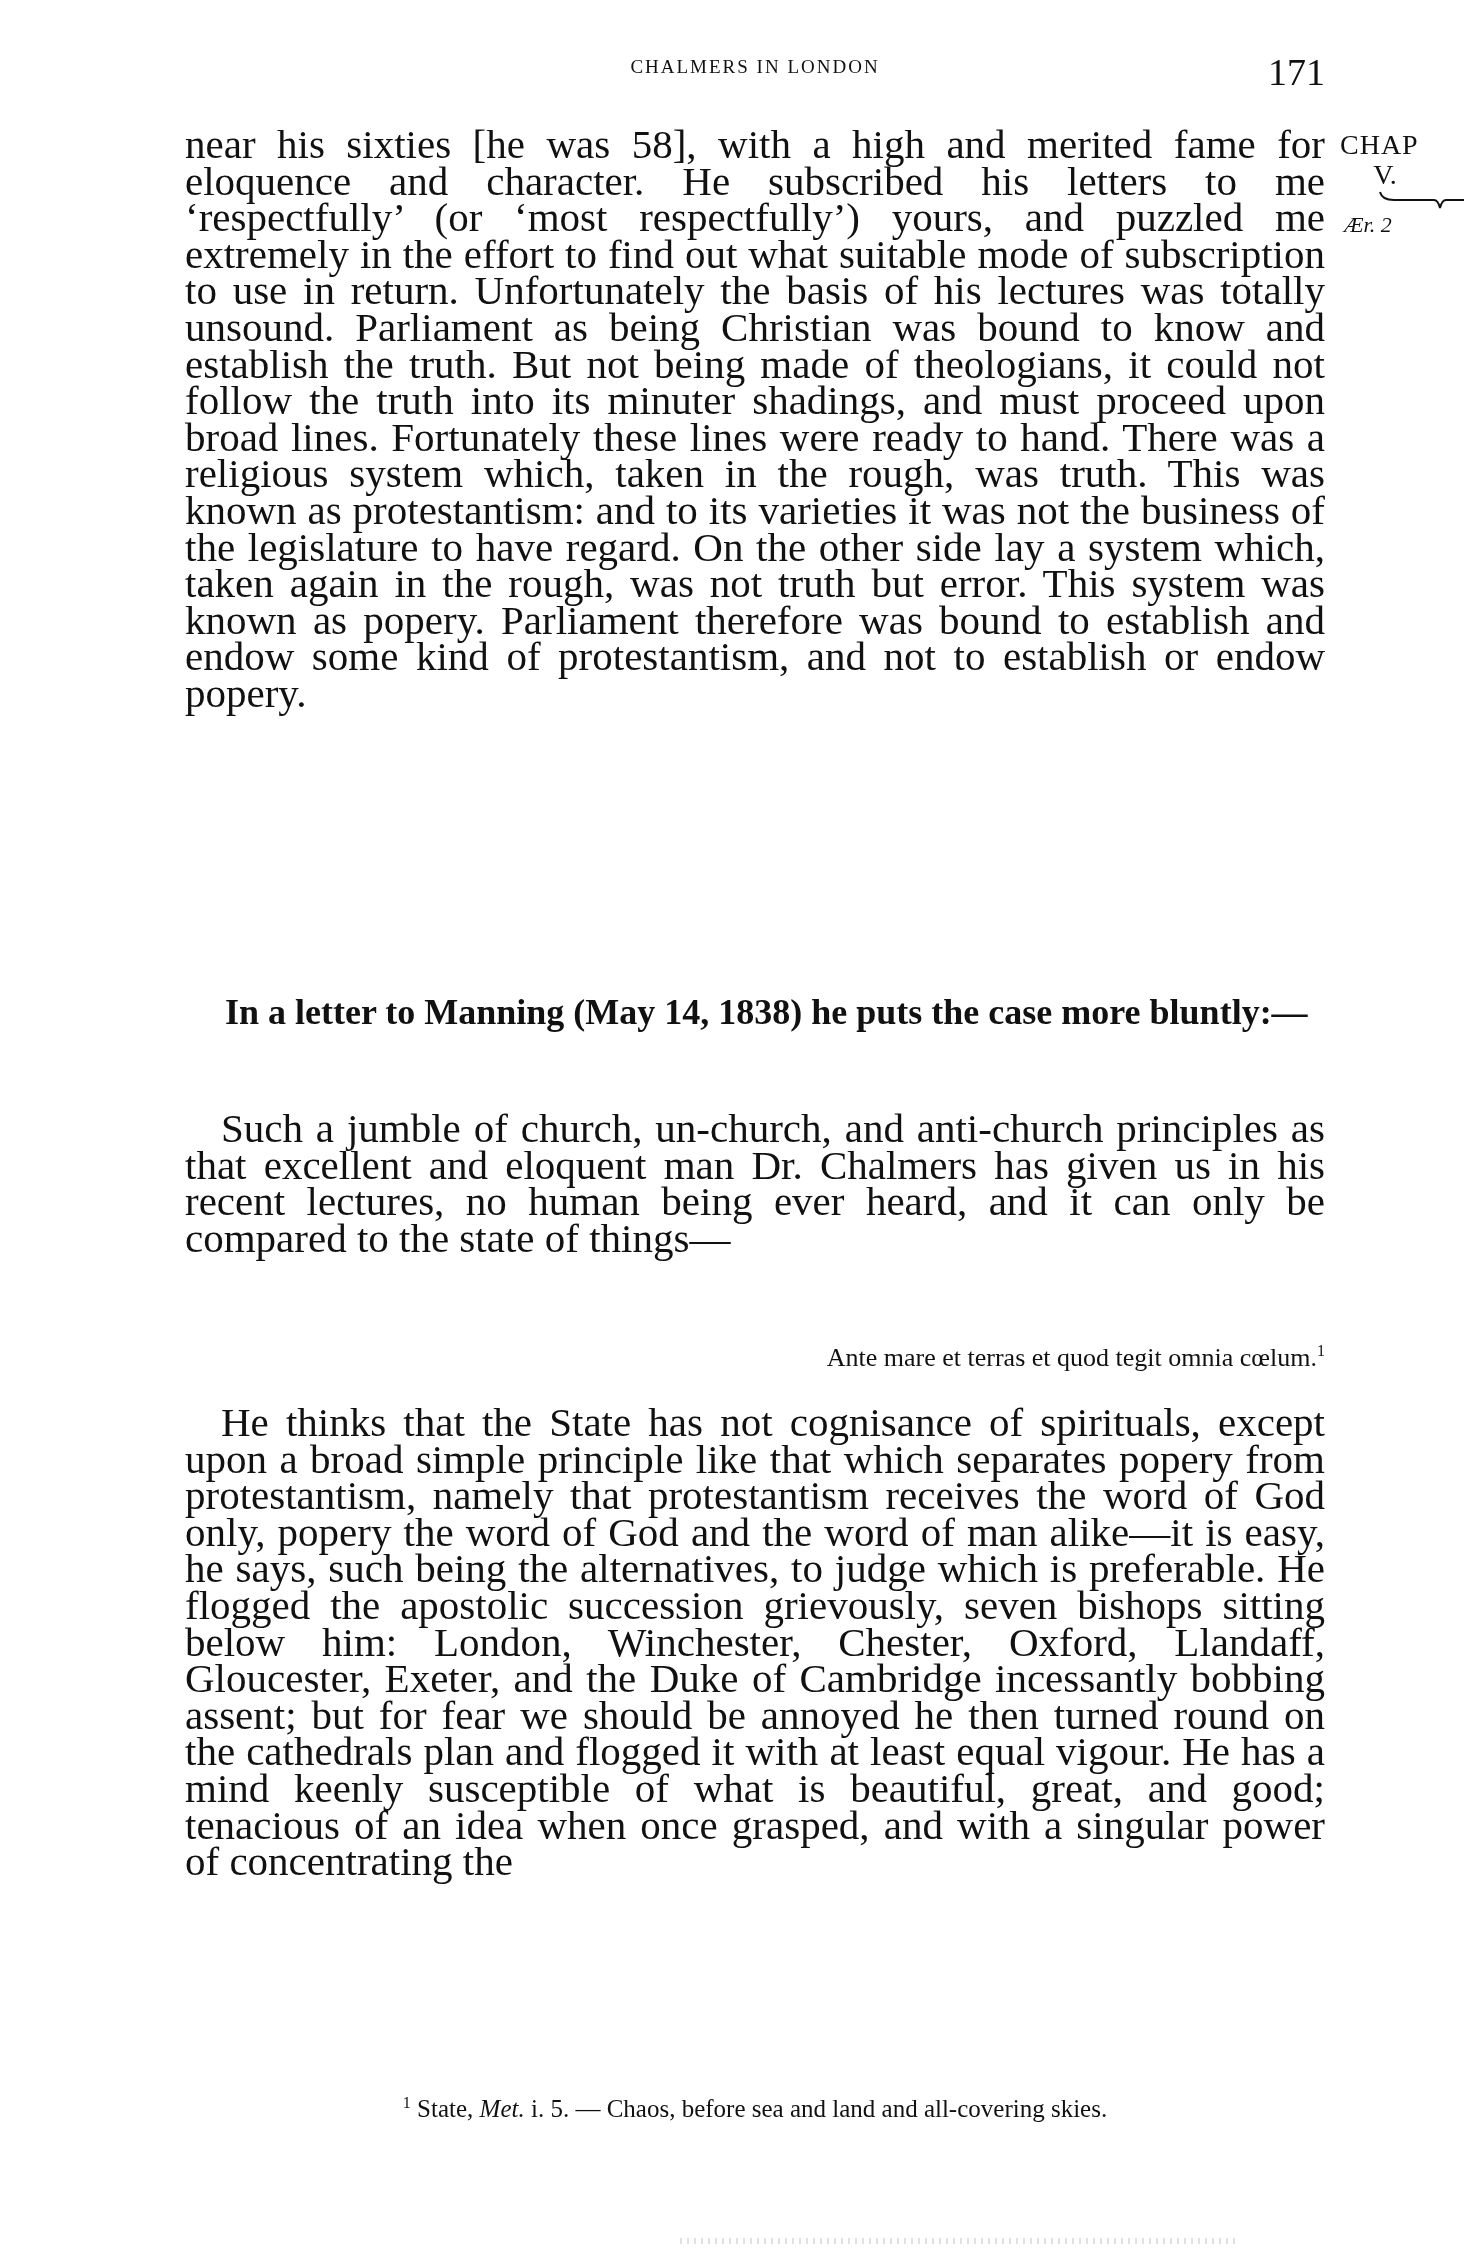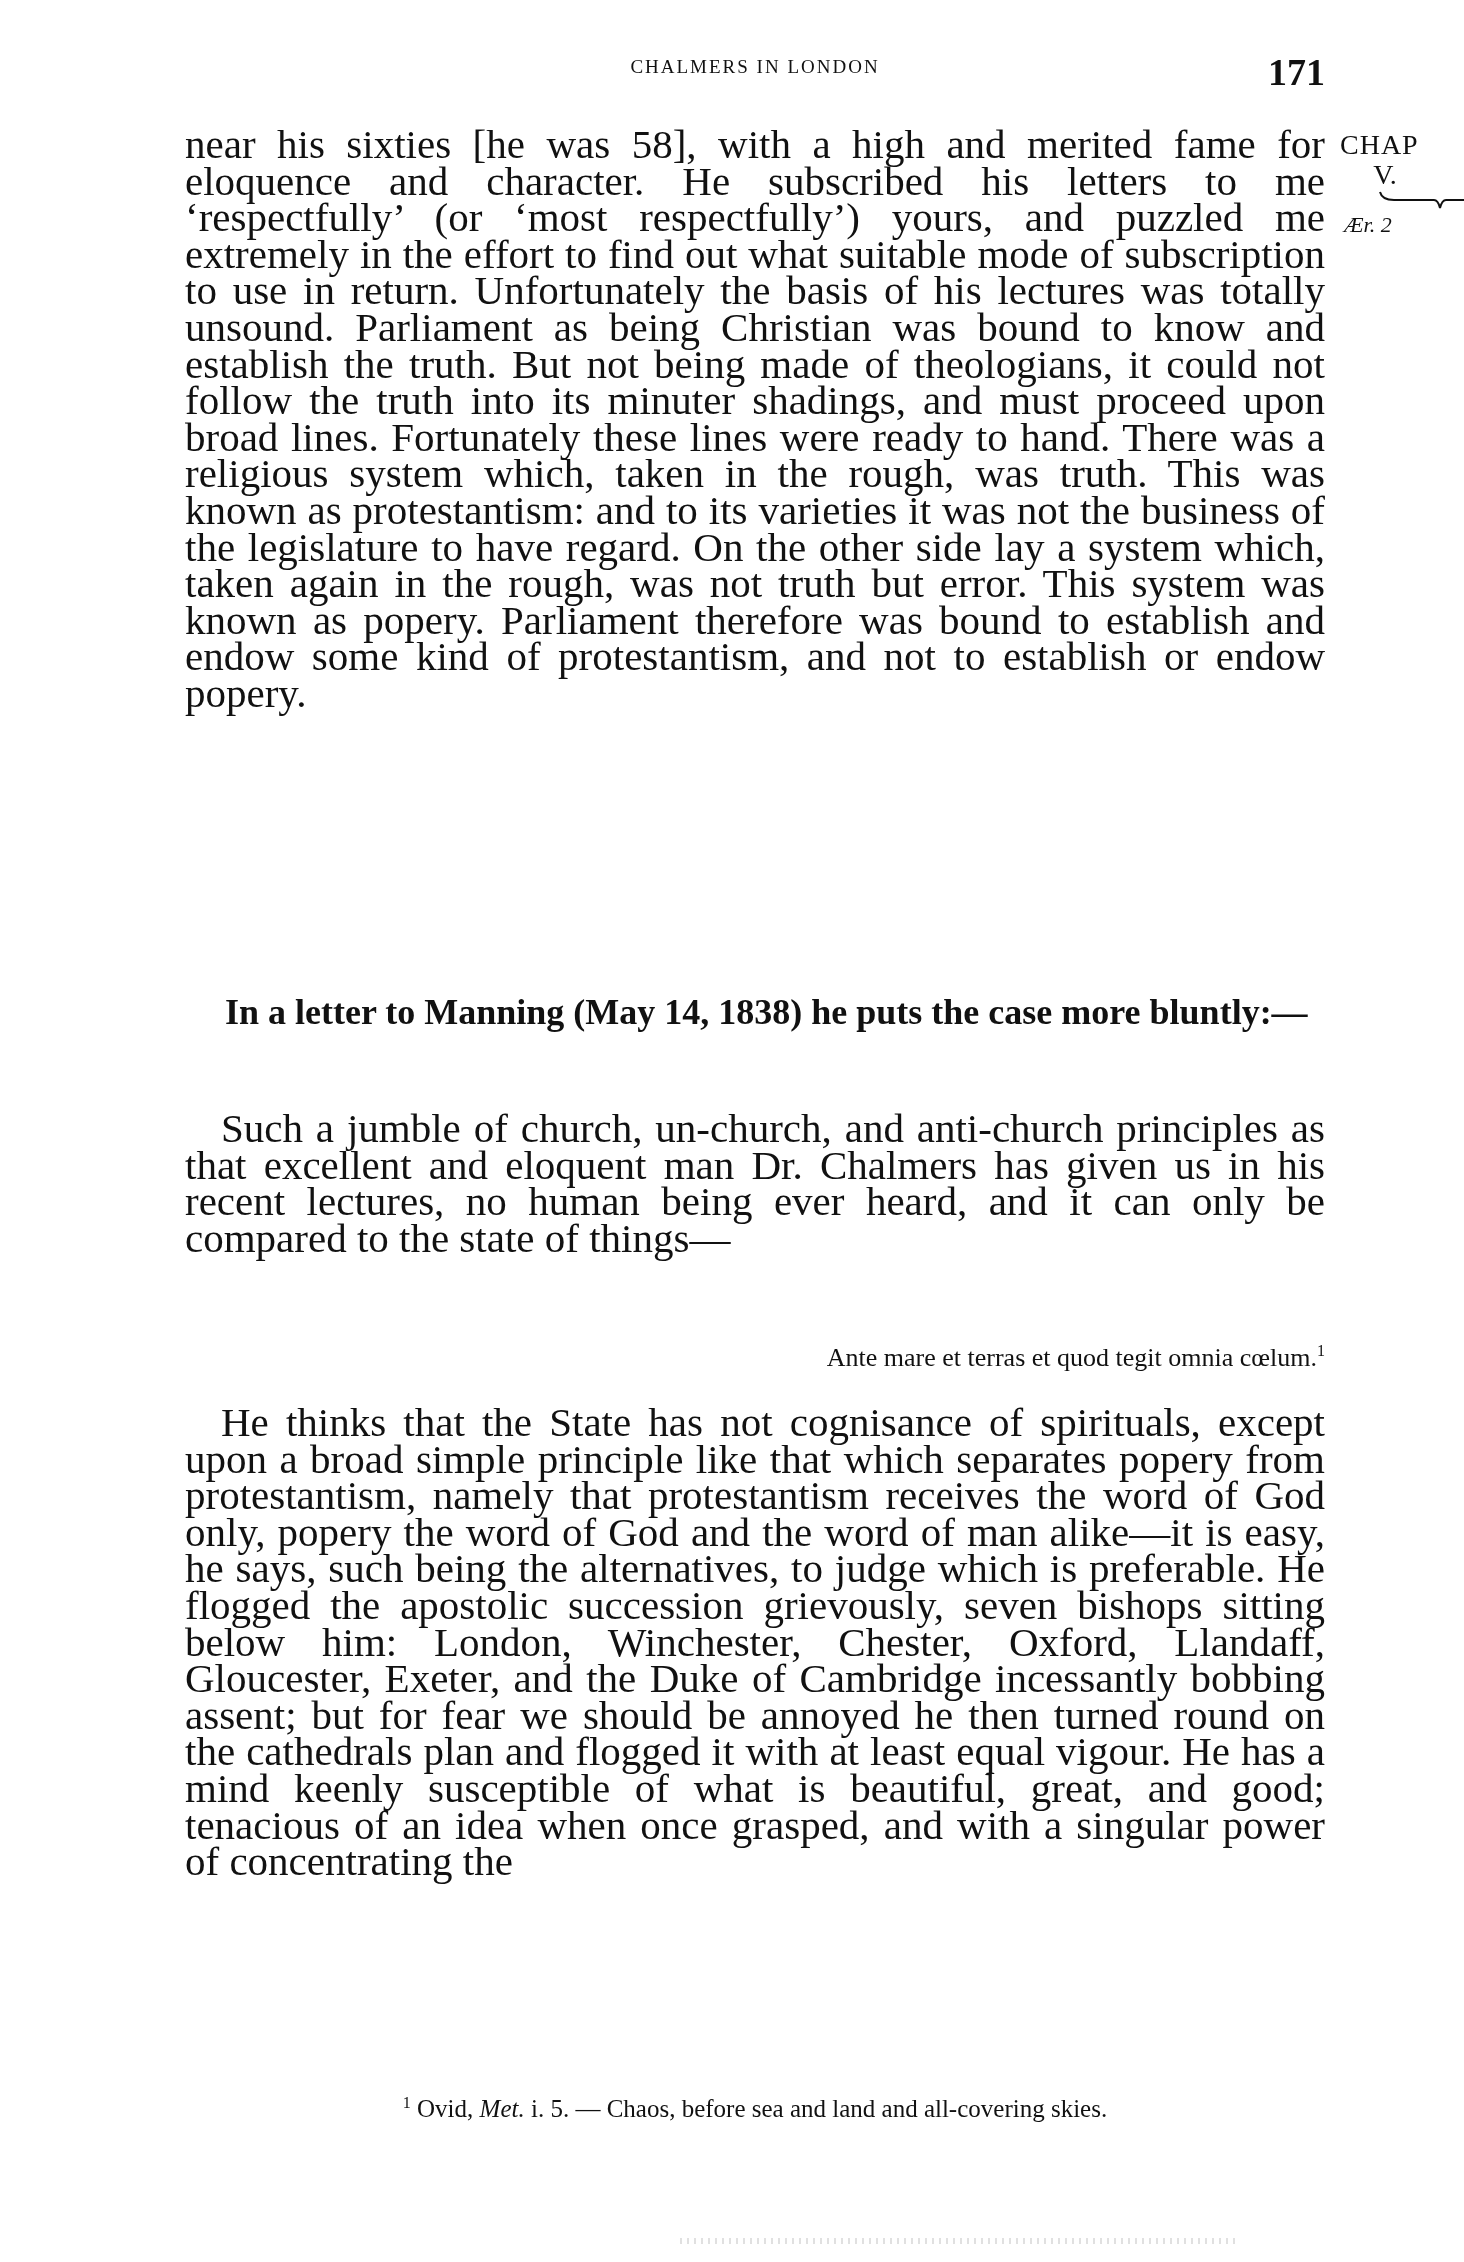--- a/index.html
+++ b/index.html
@@ -1,20 +1,20 @@
 <!DOCTYPE html>
 <html><head>
 <meta charset="utf-8">
 <style>
   html, body { margin:0; padding:0; background:#ffffff; }
   body { width:1464px; height:2262px; position:relative; overflow:hidden; color:#111; font-family:"DejaVu Serif", serif; }
   .page { position:absolute; left:0; top:0; width:1464px; height:2262px; }
   .running-head { position:absolute; top:50px; left:185px; width:1140px; height:44px; }
   .running-title { position:absolute; left:0; right:0; text-align:center; top:6px; font-size:19px; letter-spacing:2px; font-variant:small-caps; font-family:"Liberation Serif", serif; }
-  .page-number { position:absolute; right:0; top:0; font-size:38px; font-family:"Liberation Serif", serif;font-weight:bold; }
+  .page-number { position:absolute; right:0; top:0; font-size:38px; font-family:"Liberation Serif", serif; }
   .margin-note { position:absolute; left:1330px; top:130px; width:140px; font-family:"Liberation Serif", serif; font-size:28px; text-align:center; line-height:30px; }
   .margin-note .chap { display:block; margin-left:10px; text-align:left; letter-spacing:1px; }
   .margin-note .vol { display:block; margin-left:-30px; }
   .margin-note .brace { display:block; width:110px; height:20px; margin-left:48px; }
   .margin-note .aet { display:block; margin-left:14px; text-align:left; font-style:italic; font-size:22px; }
   .body-text { position:absolute; left:185px; width:1140px; font-family:"Liberation Serif", serif; font-size:41px; line-height:36.6px; text-align:justify; }
   .p1 { top:126px; }
   .p2 { top:992px; font-size:36px; line-height:40px; text-indent:40px;font-weight:bold; }
   .p3 { top:1110px; line-height:36.6px; text-indent:36px; }
   .verse { position:absolute; top:1342px; left:185px; width:1140px; text-align:right; font-family:"Liberation Serif", serif; font-size:26px; }
@@ -52,19 +52,19 @@
   <p class="body-text p3">Such a jumble of church, un-church, and anti-church principles as that excellent and eloquent man Dr. Chalmers has given us in his recent lectures, no human being ever heard, and it can only be compared to the state of things—</p>
 
   <div class="verse">
     <span>Ante mare et terras et quod tegit omnia cœlum.</span><sup>1</sup>
   </div>
 
   <p class="body-text p4">He thinks that the State has not cognisance of spirituals, except upon a broad simple principle like that which separates popery from protestantism, namely that protestantism receives the word of God only, popery the word of God and the word of man alike—it is easy, he says, such being the alternatives, to judge which is preferable. He flogged the apostolic succession grievously, seven bishops sitting below him: London, Winchester, Chester, Oxford, Llandaff, Gloucester, Exeter, and the Duke of Cambridge incessantly bobbing assent; but for fear we should be annoyed he then turned round on the cathedrals plan and flogged it with at least equal vigour. He has a mind keenly susceptible of what is beautiful, great, and good; tenacious of an idea when once grasped, and with a singular power of concentrating the</p>
 
   <div class="footnote">
     <sup>1</sup>
-    <span>Ovid,</span>
+    <span>State,</span>
     <em>Met.</em>
     <span>i. 5. — Chaos, before sea and land and all-covering skies.</span>
   </div>
 
   <div class="scan-noise"></div>
 </div>
 
 </body></html>

